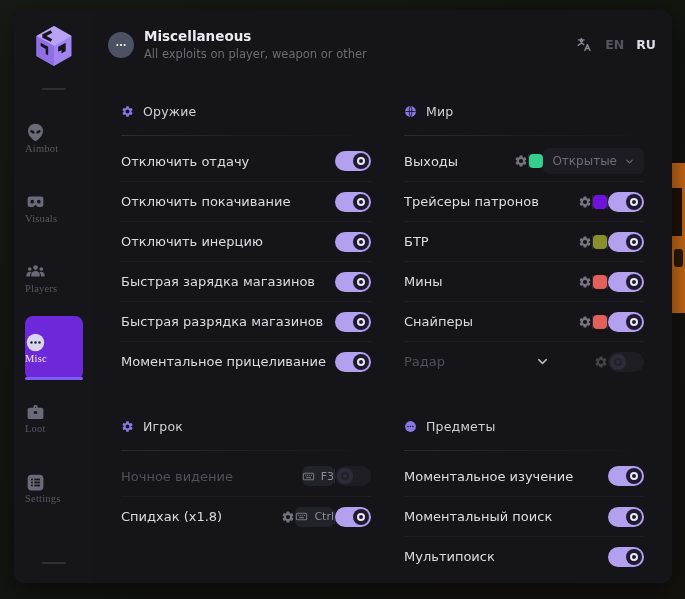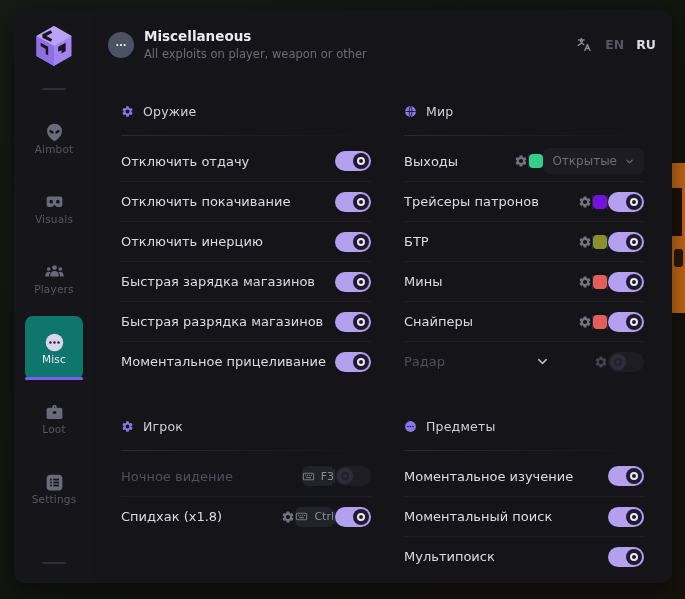--- a/index.html
+++ b/index.html
@@ -22,25 +22,25 @@
 
   
   .sidebar { position:absolute; left:0; top:0; width:80px; height:100%; background:#16151a; }
   .logo { position:absolute; left:20px; top:14px; width:40px; height:44px; }
   .side-dash { position:absolute; left:28px; width:24px; height:2px; background:#2e2e36; border-radius:1px; }
   .dash-top { top:78px; }
   .dash-bottom { top:552px; }
   .nav { position:absolute; top:96px; left:0; width:100%; display:flex; flex-direction:column; gap:6px; align-items:center; }
   .nav-item {
     width:58px; height:64px; border-radius:8px; display:flex; flex-direction:column;
-    align-items:center; justify-content:center; position:relative; cursor:pointer;
+    align-items:flex-start; justify-content:center; position:relative; cursor:pointer;font-family:Liberation Serif, serif;
   }
   .nav-item .nico { width:21px; height:21px; color:#6a6a78; display:block; }
   .nav-item .nlabel { font-size:10.5px; color:#585863; letter-spacing:.2px; }
-  .nav-item.active { background:#0f766e; }
+  .nav-item.active { background:#6d28d9; }
   .nav-item.active .nico { color:#d9d4ef; }
   .nav-item.active .nlabel { color:#efecf7; }
   .nav-item.active::after {
     content:''; position:absolute; left:0; right:0; bottom:0; height:3px;
     background:#7d5df5; border-radius:2px;
   }
 
   
   .avatar {
     position:absolute; left:94px; top:22px; width:26px; height:26px; border-radius:50%;

